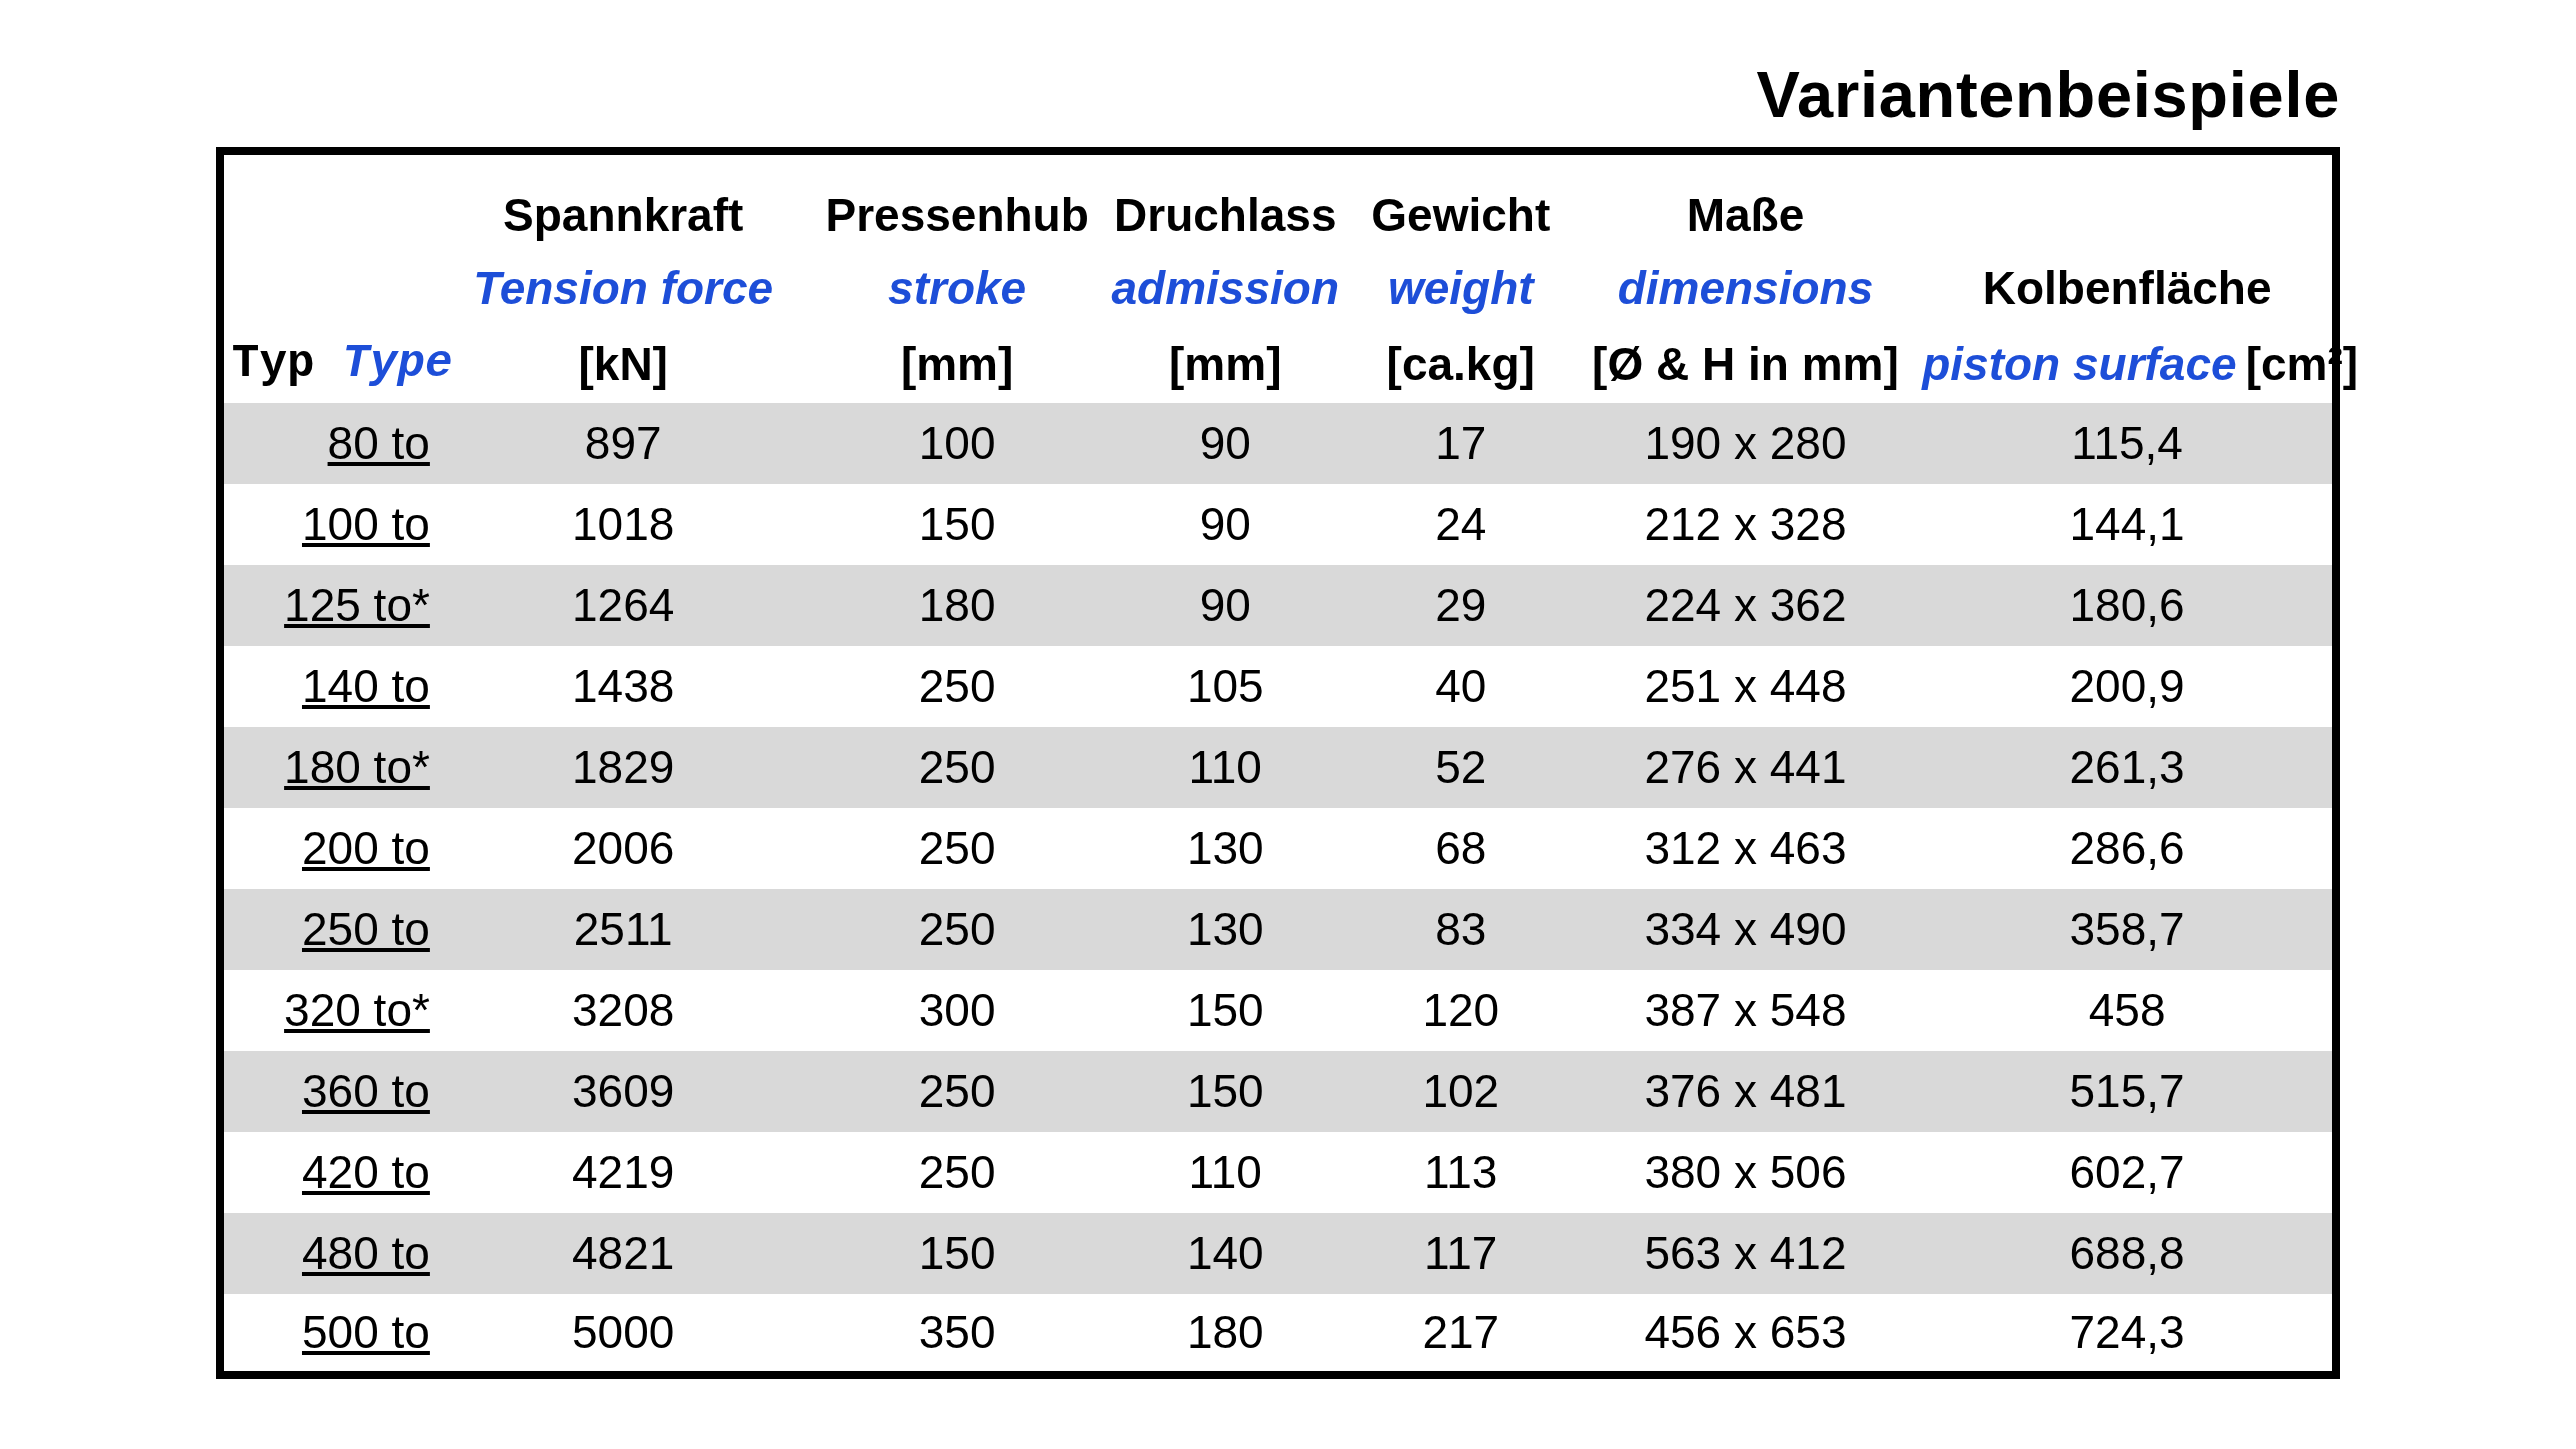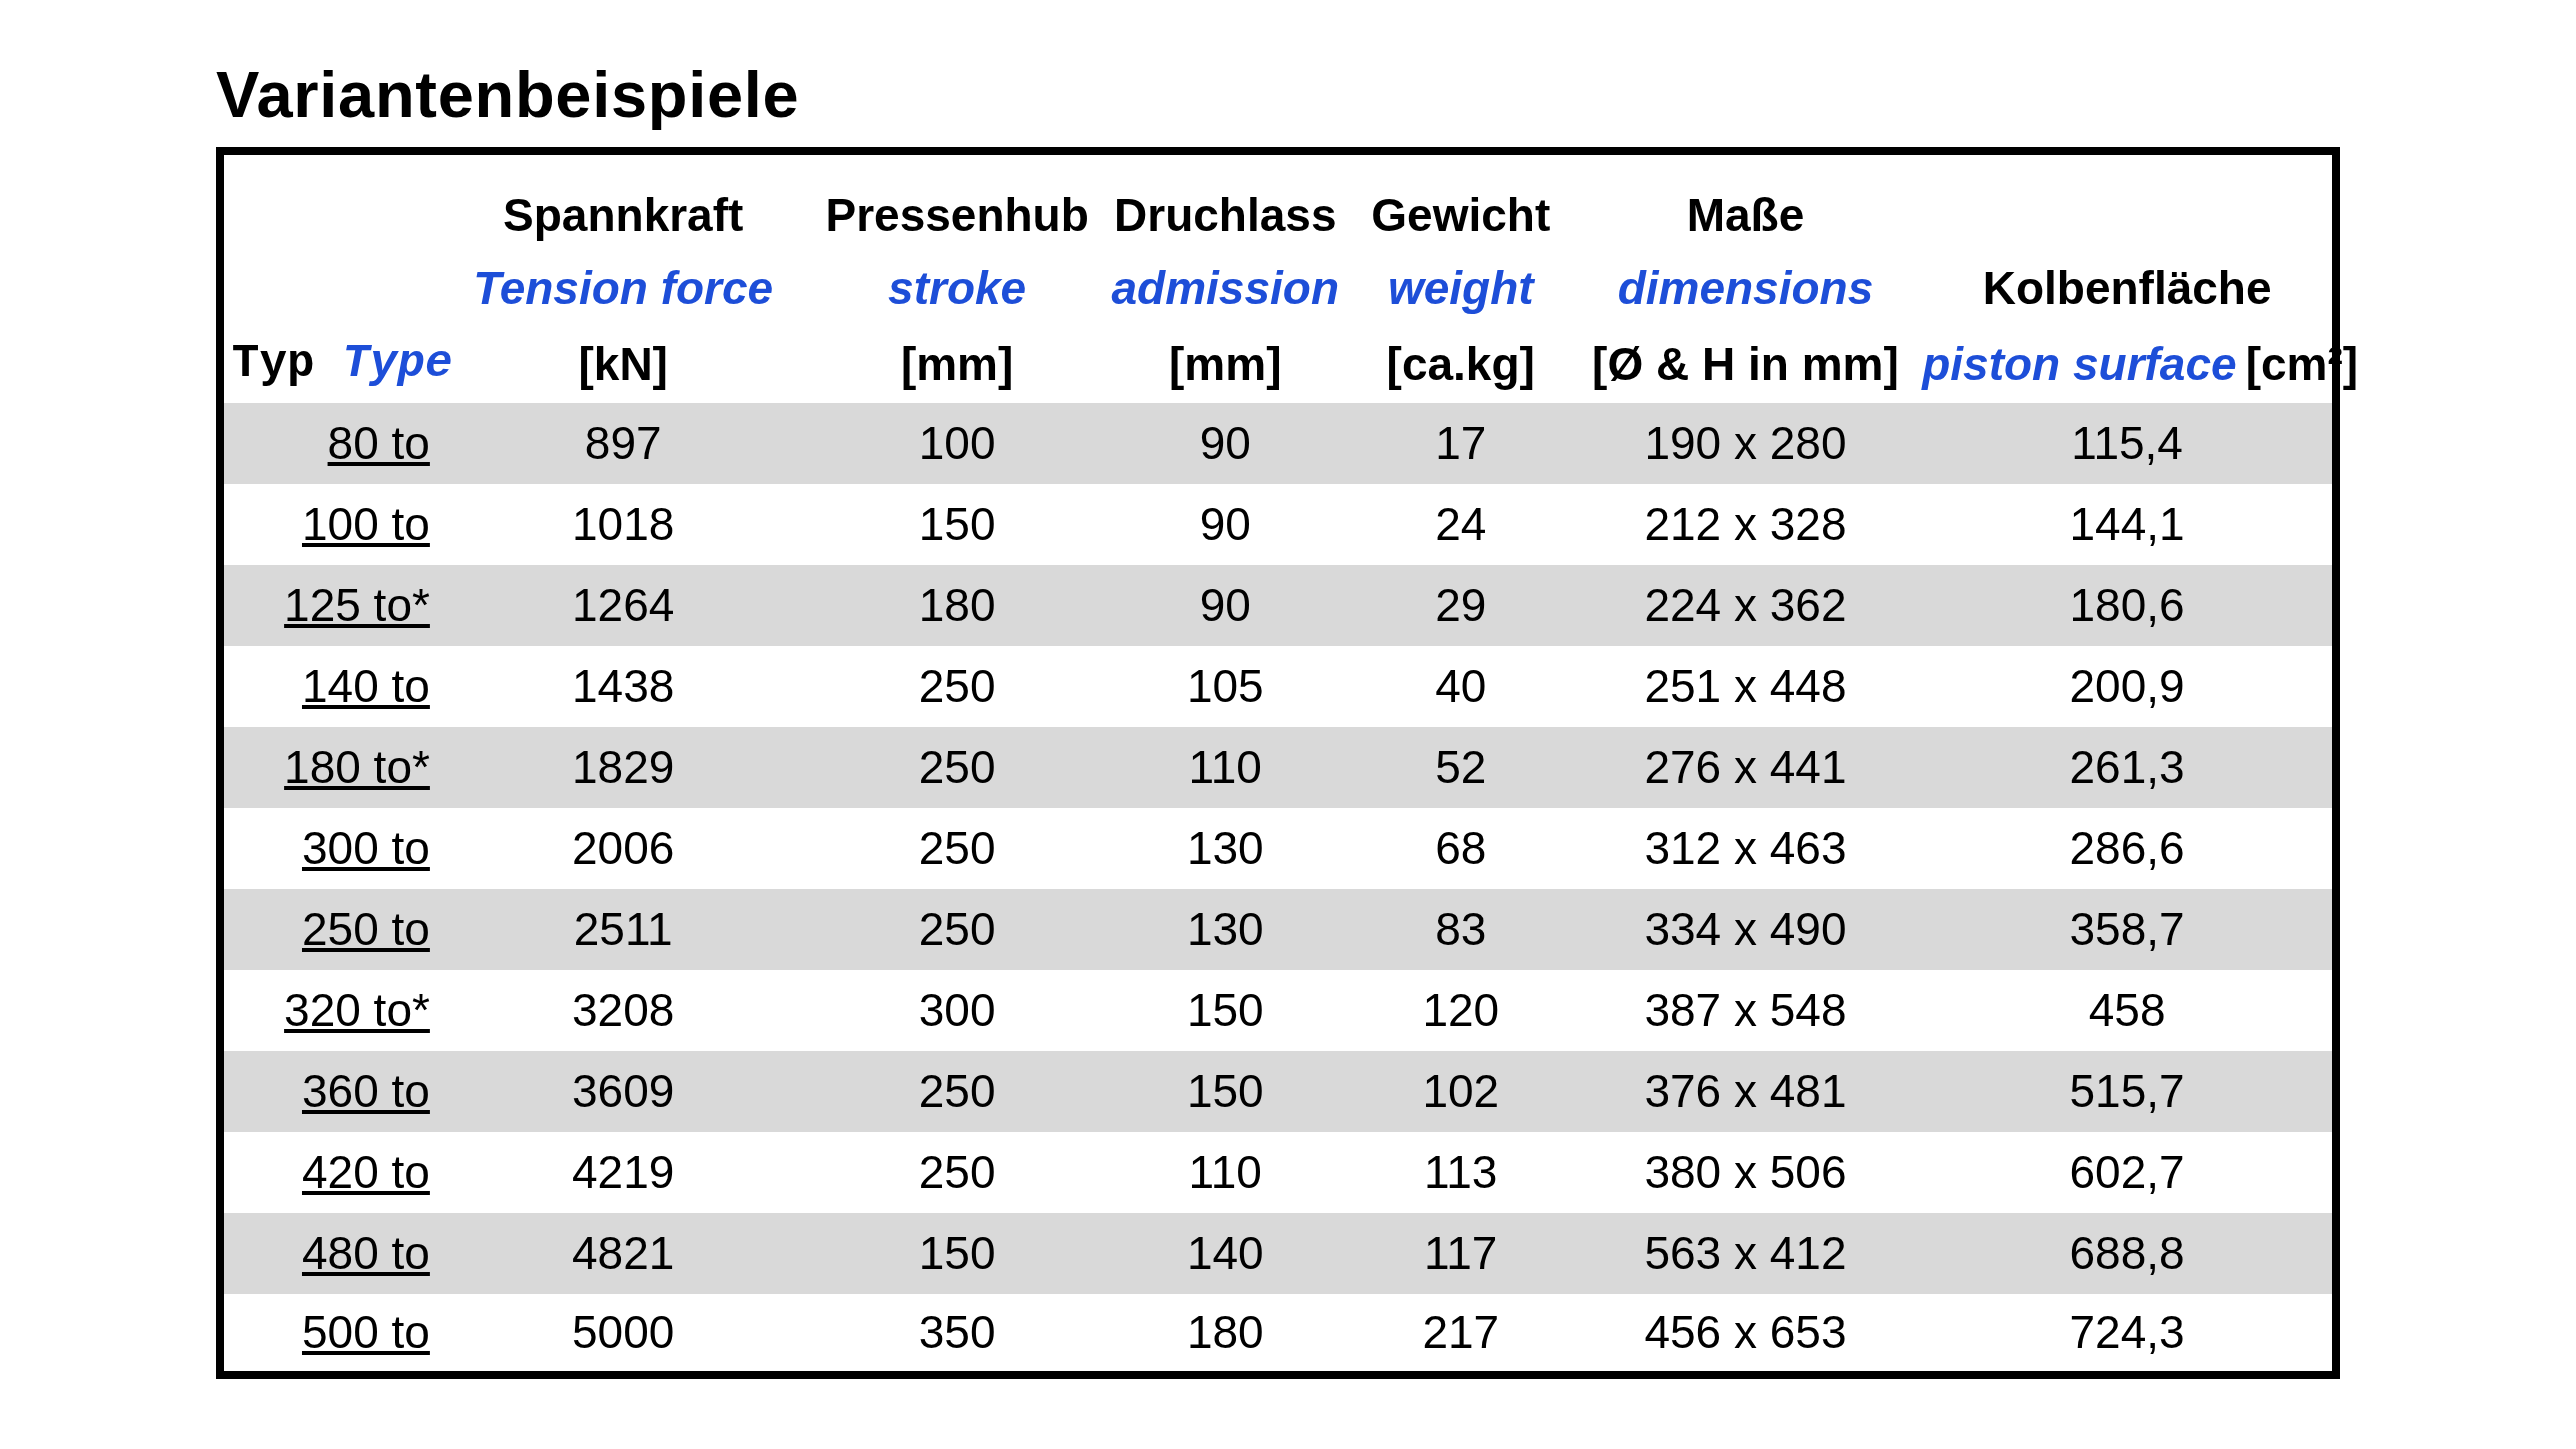--- a/index.html
+++ b/index.html
@@ -6,21 +6,21 @@
   body { background:#ffffff; font-family:"Liberation Sans", sans-serif; }
   .page {
     position:relative;
     width:2576px; height:1449px;
     background:#ffffff;
     overflow:hidden;
   }
   .title {
     position:absolute;
     left:216px; top:57px; width:2124px;
-    text-align:left;
+    text-align:right;
     font-size:65px; font-weight:bold; color:#000000;
     letter-spacing:0.7px;
   }
   table.variants {
     position:absolute;
     left:216px; top:147px; width:2124px;
     border-collapse:collapse;
     table-layout:fixed;
     border:8.5px solid #000000;
     background:#ffffff;
@@ -142,21 +142,21 @@
         <tr>
           <td class="col-typ">180 to*</td>
           <td>1829</td>
           <td>250</td>
           <td>110</td>
           <td>52</td>
           <td>276 x 441</td>
           <td>261,3</td>
         </tr>
         <tr>
-          <td class="col-typ">300 to</td>
+          <td class="col-typ">200 to</td>
           <td>2006</td>
           <td>250</td>
           <td>130</td>
           <td>68</td>
           <td>312 x 463</td>
           <td>286,6</td>
         </tr>
         <tr>
           <td class="col-typ">250 to</td>
           <td>2511</td>

